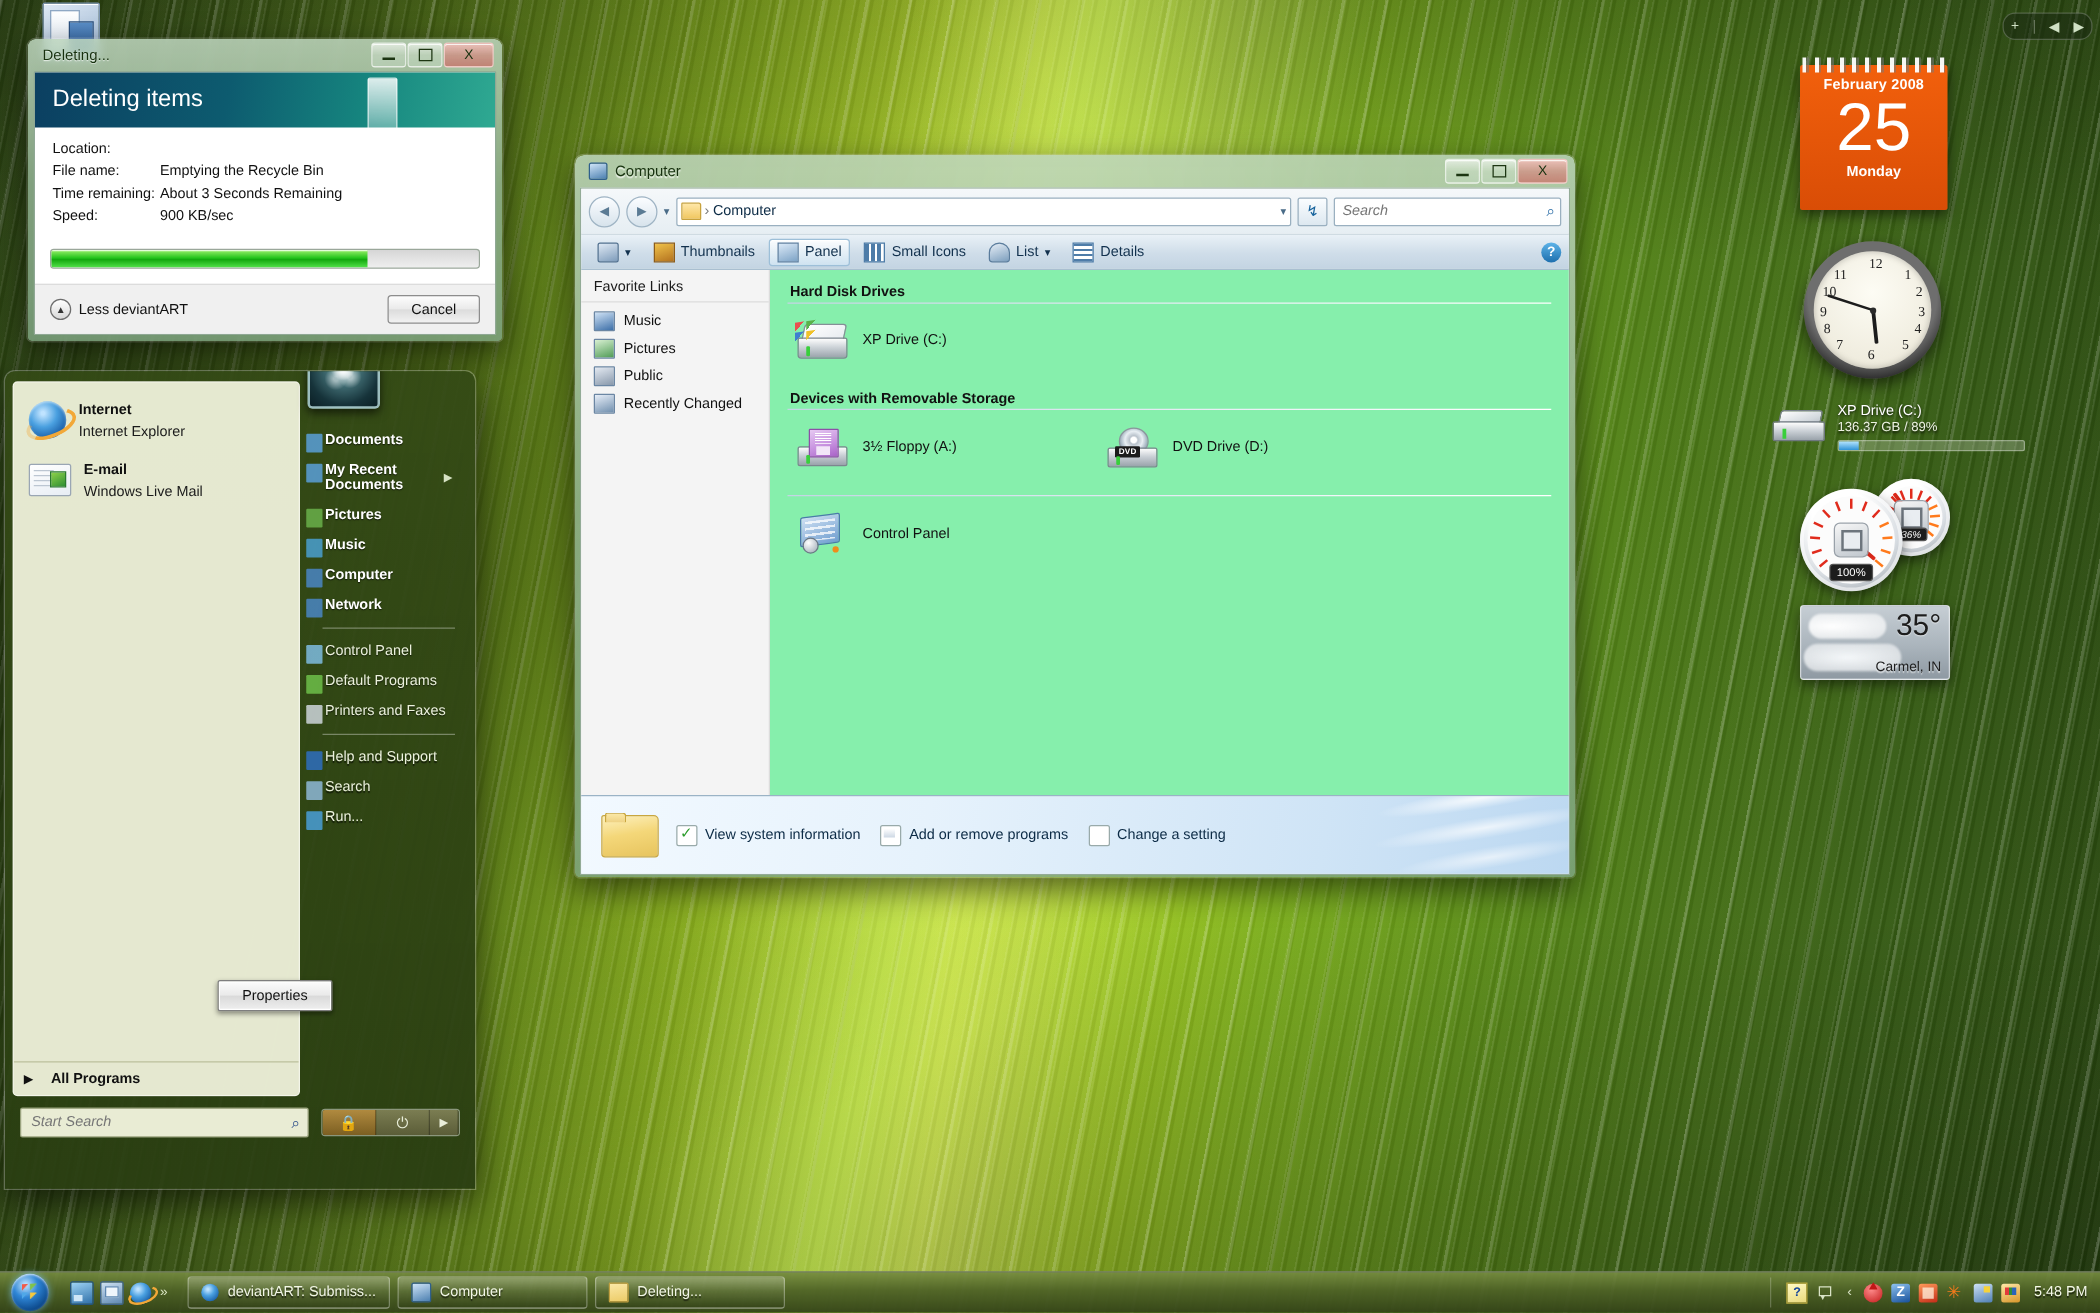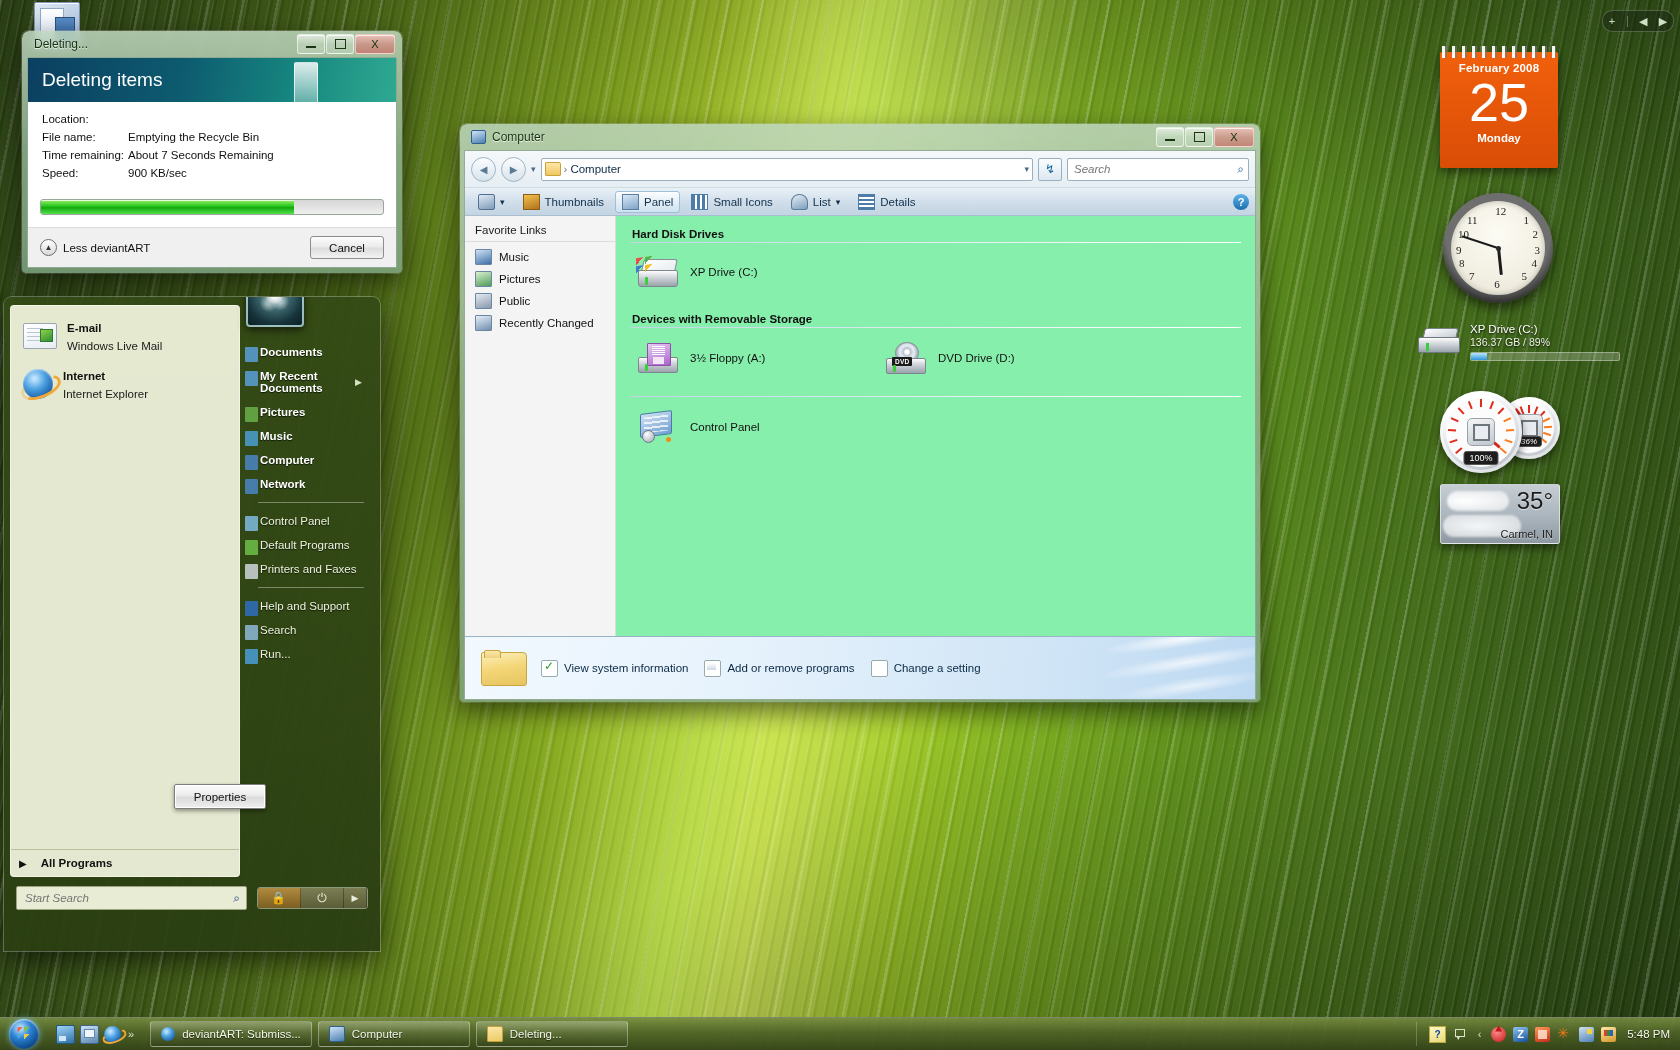--- a/index.html
+++ b/index.html
@@ -381,21 +381,21 @@
   .gauge .needle{position:absolute;left:50%;bottom:50%;transform-origin:50% 100%;
     width:3px;height:24px;margin-left:-1.5px;background:linear-gradient(180deg,#e02b1c,#9e1408);border-radius:1px;}
   .gauge .chip{position:absolute;left:50%;top:50%;transform:translate(-50%,-50%);
     width:26px;height:26px;border-radius:5px;background:linear-gradient(160deg,#f7f7f7,#bfc6cd);
     border:1px solid #99a1a9;display:flex;align-items:center;justify-content:center;}
   .gauge .chip:after{content:"";width:13px;height:13px;border:2px solid #6d757d;background:#e9edf1;}
   .gauge .val{position:absolute;left:50%;transform:translateX(-50%);background:#1d1d1d;color:#fff;
     border-radius:3px;font-size:9px;padding:1px 5px;border:1px solid #555;}
   #gCpu{left:0;top:8px;width:82px;height:82px;}
   #gCpu .val{bottom:8px;}
-  #gMem{left:58px;top:14px;width:62px;height:62px;font-style:italic;}
+  #gMem{left:58px;top:0;width:62px;height:62px;font-style:italic;}
   #gMem .val{bottom:12px;font-size:8px;padding:0 4px;}
   .weather{position:absolute;left:1440px;top:484px;width:118px;height:58px;border-radius:3px;
     border:1px solid rgba(255,255,255,.55);overflow:hidden;
     background:linear-gradient(180deg,#c6ced4,#aab4bc 55%,#8e99a2);
     box-shadow:0 4px 10px rgba(0,0,0,.5);}
   .weather .cloud1{position:absolute;left:6px;top:6px;width:62px;height:20px;border-radius:14px;
     background:radial-gradient(ellipse at 30% 50%,#fff,rgba(255,255,255,.55));filter:blur(1px);}
   .weather .cloud2{position:absolute;left:2px;top:30px;width:78px;height:22px;border-radius:14px;
     background:radial-gradient(ellipse at 45% 50%,#f4f7f9,rgba(255,255,255,.5));filter:blur(1px);}
   .weather .temp{position:absolute;right:6px;top:2px;font-size:24px;color:#1d1d1d;
@@ -538,21 +538,21 @@
           <div class="dlg-row">
             <span class="lab">Location:</span>
             <span></span>
           </div>
           <div class="dlg-row">
             <span class="lab">File name:</span>
             <span>Emptying the Recycle Bin</span>
           </div>
           <div class="dlg-row">
             <span class="lab">Time remaining:</span>
-            <span>About 7 Seconds Remaining</span>
+            <span>About 3 Seconds Remaining</span>
           </div>
           <div class="dlg-row">
             <span class="lab">Speed:</span>
             <span>900 KB/sec</span>
           </div>
         </div>
       <div class="pbar">
           <i id="delFill" style="width: 74%;"></i>
         </div>
       <div class="dlg-foot">
@@ -725,26 +725,26 @@
       </div>
     </div>
   </div>
 </div>
 
 <div id="startmenu">
   <div class="cols">
     <div class="sm-left">
       <div class="sm-left-items" id="pinnedItems">
           <div class="sm-pin">
+            <span class="ie-ico"></span>
+            <span><span class="t1">Internet</span><br><span class="t2">Internet Explorer</span></span>
+          </div>
+          <div class="sm-pin">
             <span class="mail-ico"></span>
             <span><span class="t1">E-mail</span><br><span class="t2">Windows Live Mail</span></span>
-          </div>
-          <div class="sm-pin">
-            <span class="ie-ico"></span>
-            <span><span class="t1">Internet</span><br><span class="t2">Internet Explorer</span></span>
           </div>
         </div>
       <div class="sm-left-foot">
         <span class="arr">▶</span>
         <span class="lbl">All Programs</span>
       </div>
     </div>
     <div class="sm-right">
       <div class="userpic"></div>
       <div style="height:34px;"></div>

